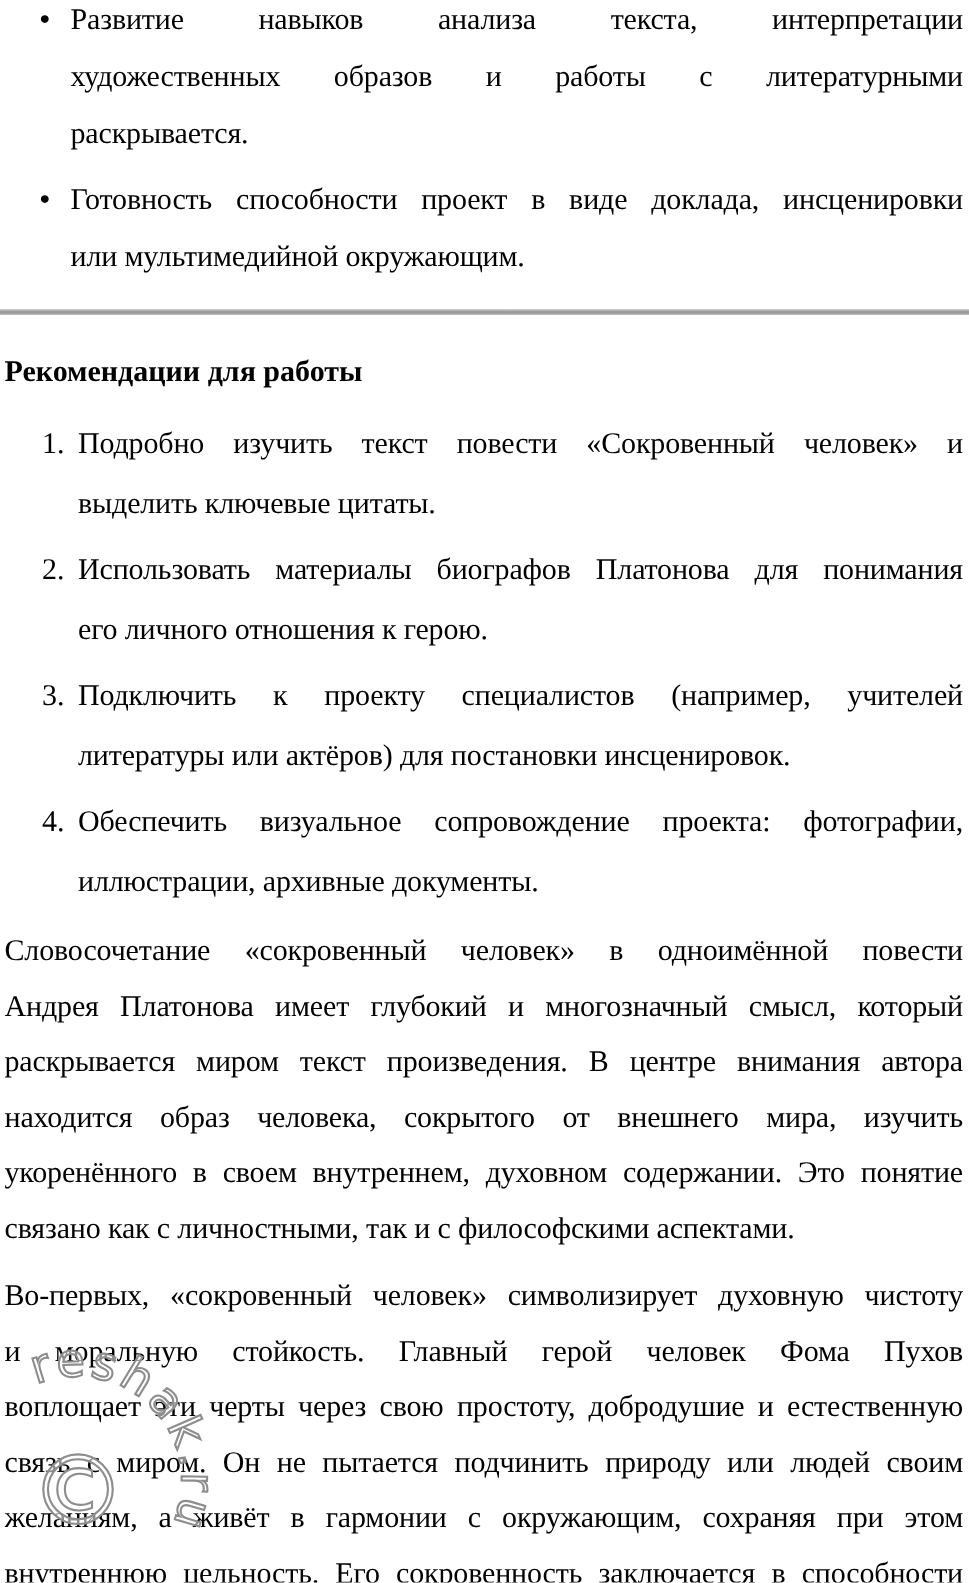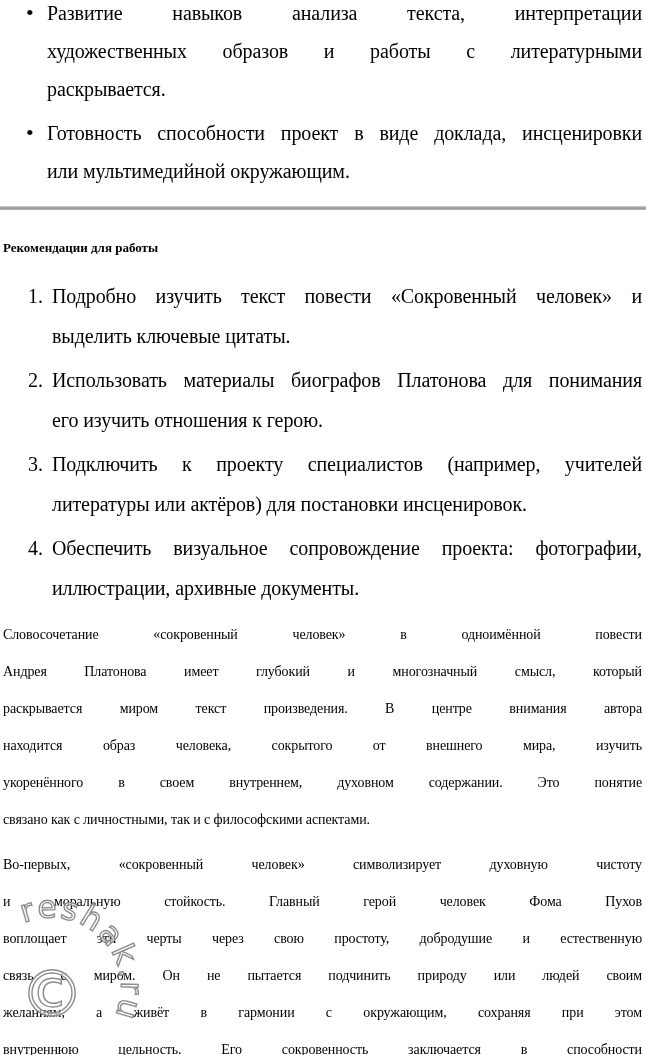--- a/index.html
+++ b/index.html
@@ -55,21 +55,21 @@
   
   .divider {
     border: 0;
     height: 4px;
     margin: 16px -4px 20px -3px;
     background: linear-gradient(to bottom, #d4d4d4, #999999 45%, #9c9c9c 70%, #c6c6c6);
   }
   
   .heading {
     margin: 0 0 10px 0;
-    font-size: 13px;
+    font-size: 20px;
     font-weight: bold;
     line-height: 36px;
   }
   
   .recs {
     margin: 0;
     font-size: 20px;
   }
   .recs .item {
     position: relative;
@@ -80,21 +80,21 @@
   .recs .jline { height: 40px; }
   .recs .marker {
     position: absolute;
     left: 25px;
     top: 0;
     line-height: 40px;
   }
   
   .para {
     margin: 8px 0 0 0;
-    font-size: 14px;
+    font-size: 20px;
     line-height: 37px;
   }
   .para .jline { height: 37px; }
   
   .watermark {
     position: absolute;
     left: 0;
     top: 0;
     width: 646px;
     height: 1055px;
@@ -127,21 +127,21 @@
 
   <div class="recs">
       <div class="item">
         <span class="marker">1.</span>
         <div class="jline">Подробно изучить текст повести «Сокровенный человек» и</div>
         <div class="jline last">выделить ключевые цитаты.</div>
       </div>
       <div class="item">
         <span class="marker">2.</span>
         <div class="jline">Использовать материалы биографов Платонова для понимания</div>
-        <div class="jline last">его изучить отношения к герою.</div>
+        <div class="jline last">его личного отношения к герою.</div>
       </div>
       <div class="item">
         <span class="marker">3.</span>
         <div class="jline">Подключить к проекту специалистов (например, учителей</div>
         <div class="jline last">литературы или актёров) для постановки инсценировок.</div>
       </div>
       <div class="item">
         <span class="marker">4.</span>
         <div class="jline">Обеспечить визуальное сопровождение проекта: фотографии,</div>
         <div class="jline last">иллюстрации, архивные документы.</div>

